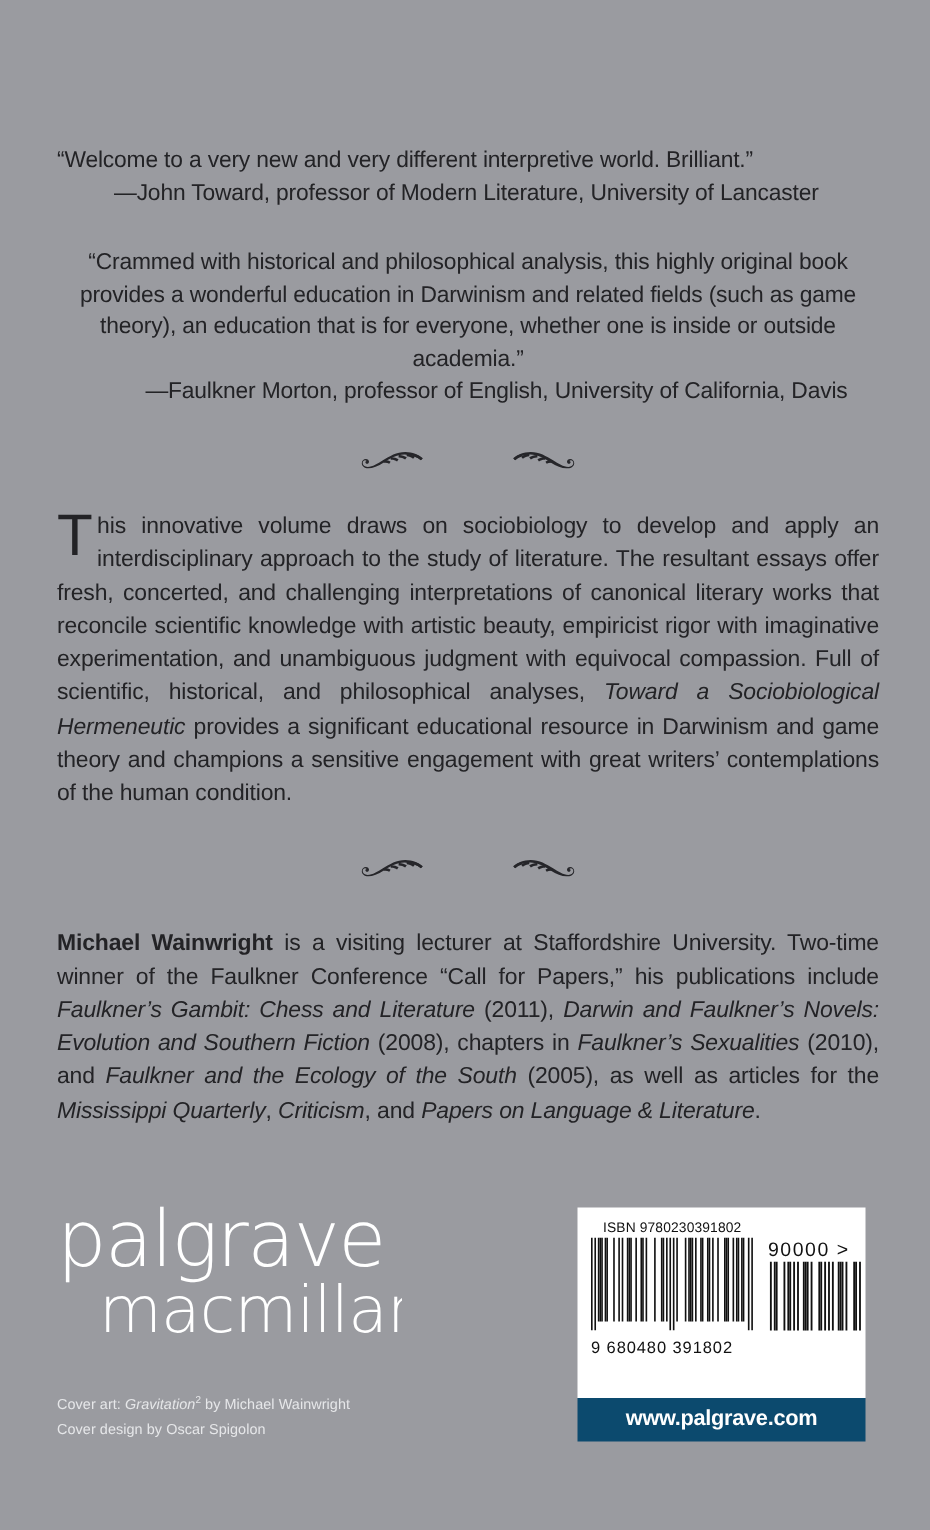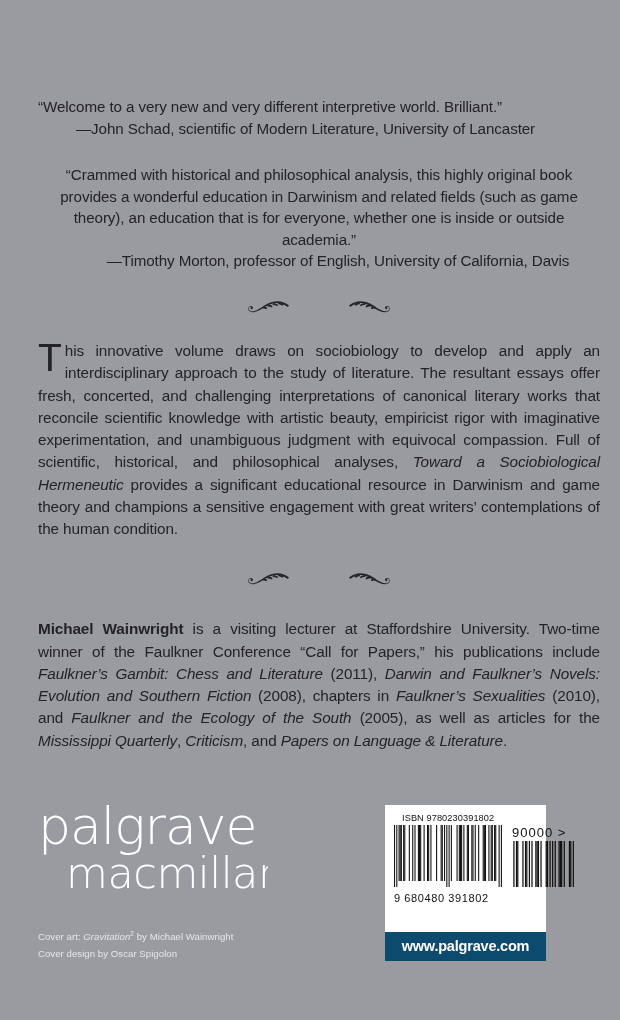--- a/index.html
+++ b/index.html
@@ -17,21 +17,21 @@
     background: #9a9ba0;
     overflow: hidden;
     color: #2b2b2e;
     box-sizing: border-box;
   }
 
   
   .content {
     position: absolute;
     left: 38px;
-    right: 20px;
+    right: 34px;
     top: 96px;
   }
 
   .blurb {
     font-size: 15.2px;
     line-height: 1.42;
     letter-spacing: -0.1px;
     color: #232326;
     margin: 0 0 25px 0;
   }
@@ -94,21 +94,21 @@
     color: #0f172a;
     user-select: none;
   }
   .logo svg { display: block; }
 
   
   .barcode-block {
     position: absolute;
     left: 385px;
     top: 805px;
-    width: 161px;
+    width: 192px;
   }
   .barcode-white {
     background: #ffffff;
     padding: 8px 9px 5px 9px;
     box-sizing: border-box;
     height: 127px;
   }
   .isbn-label {
     font-size: 9.2px;
     color: #111;
@@ -165,26 +165,26 @@
 </style>
 </head>
 <body>
 
 <div class="cover">
 
   <div class="content">
 
     <p class="blurb">
       <span>“Welcome to a very new and very different interpretive world. Brilliant.”</span>
-      <span class="attrib">—John Schad, scientific of Modern Literature, University of Lancaster</span>
+      <span class="attrib">—John Toward, professor of Modern Literature, University of Lancaster</span>
     </p>
 
     <p class="blurb blurb-2">
       <span>“Crammed with historical and philosophical analysis, this highly original book provides a wonderful education in Darwinism and related fields (such as game theory), an education that is for everyone, whether one is inside or outside academia.”</span>
-      <span class="attrib">—Timothy Morton, professor of English, University of California, Davis</span>
+      <span class="attrib">—Faulkner Morton, professor of English, University of California, Davis</span>
     </p>
 
     <div class="ornament-wrap ornament-1">
       <svg width="150" height="22" viewBox="0 0 150 22" aria-hidden="true">
         <g fill="#26262a">
 
           <path d="M8.5 14.2c-2.6 0-4.3-1.6-4.3-3.4 0-1.6 1.2-2.8 2.7-2.8 1.2 0 2.1.8 2.1 1.8 0 .8-.6 1.4-1.3 1.4-.6 0-1.1-.4-1.1-1 0-.5.3-.8.8-.9-.2-.3-.6-.5-1-.5-.9 0-1.6.8-1.6 1.9 0 1.4 1.3 2.6 3.3 2.6 3.3 0 6.6-2.1 10.2-4.4 4.4-2.8 9.1-5.6 14.9-5.6 4.9 0 8.6 1.9 11.7 4.2l-1 1.2C40.2 6.6 36.8 5 32.6 5c-5.2 0-9.5 2.6-13.7 5.3-3.8 2.4-7.4 3.9-10.4 3.9z"></path>
           <path d="M18.8 8.9c1.7-.2 3.3.1 4.6.9l-.9 1.4c-1-.7-2.3-.9-3.7-.7l0-1.6z"></path>
           <path d="M23.6 6.8c1.9-.1 3.7.4 5.1 1.4l-1 1.4c-1.2-.8-2.7-1.2-4.2-1.1l.1-1.7z"></path>
           <path d="M28.8 5.3c2-.1 3.9.5 5.4 1.6l-1.1 1.4c-1.3-.9-2.9-1.4-4.4-1.3l.1-1.7z"></path>

